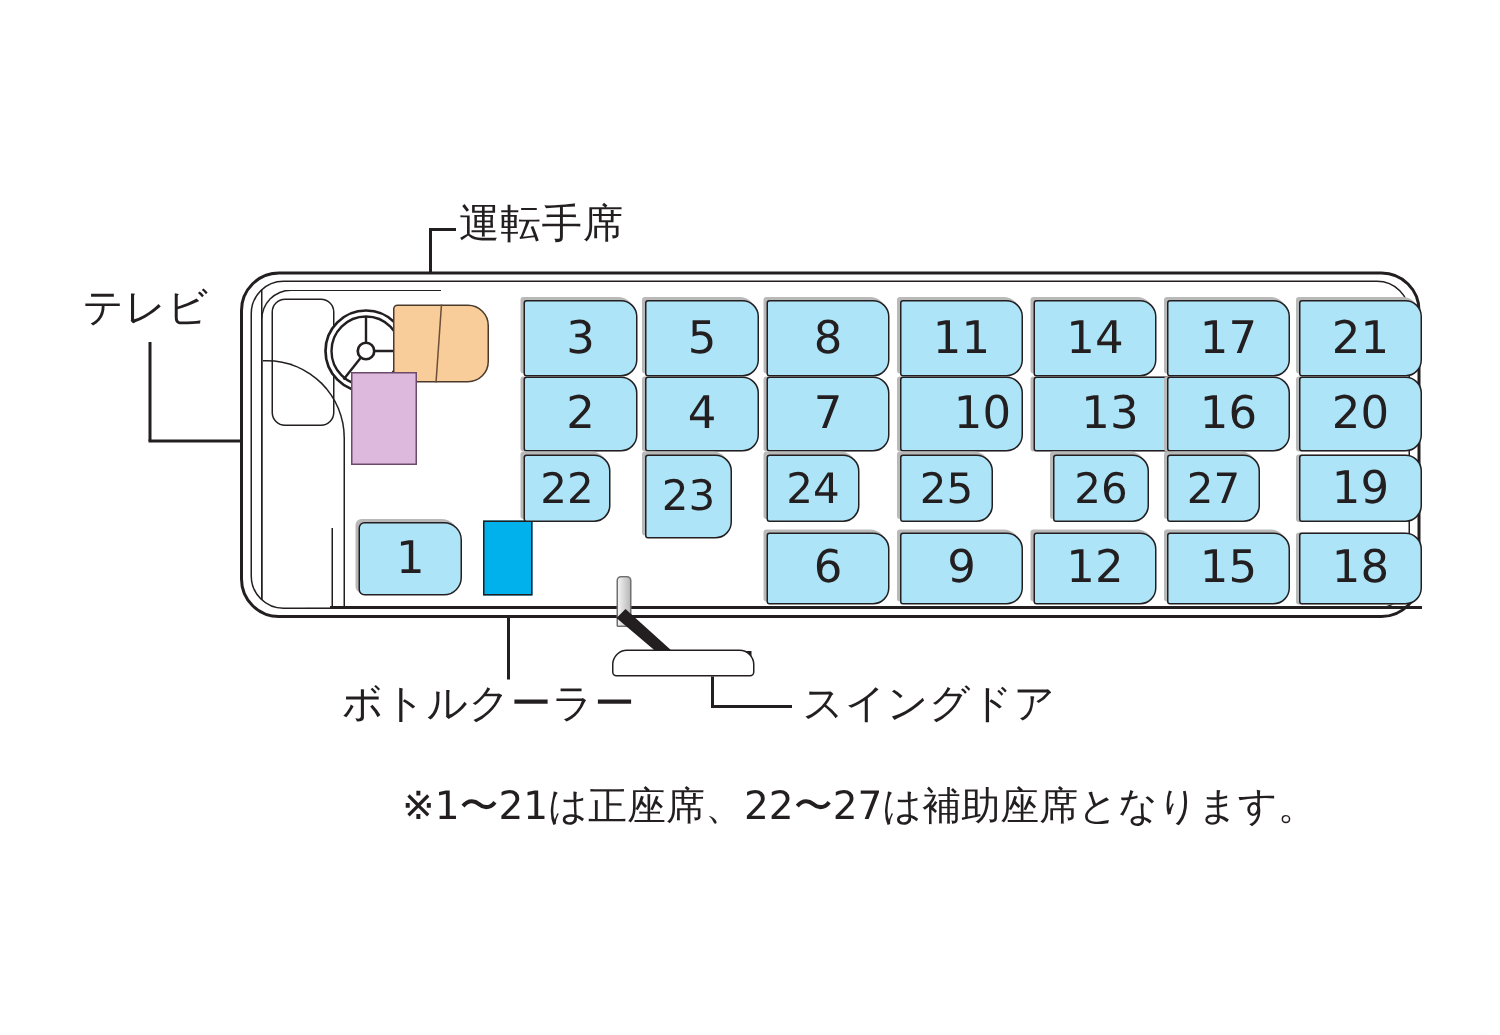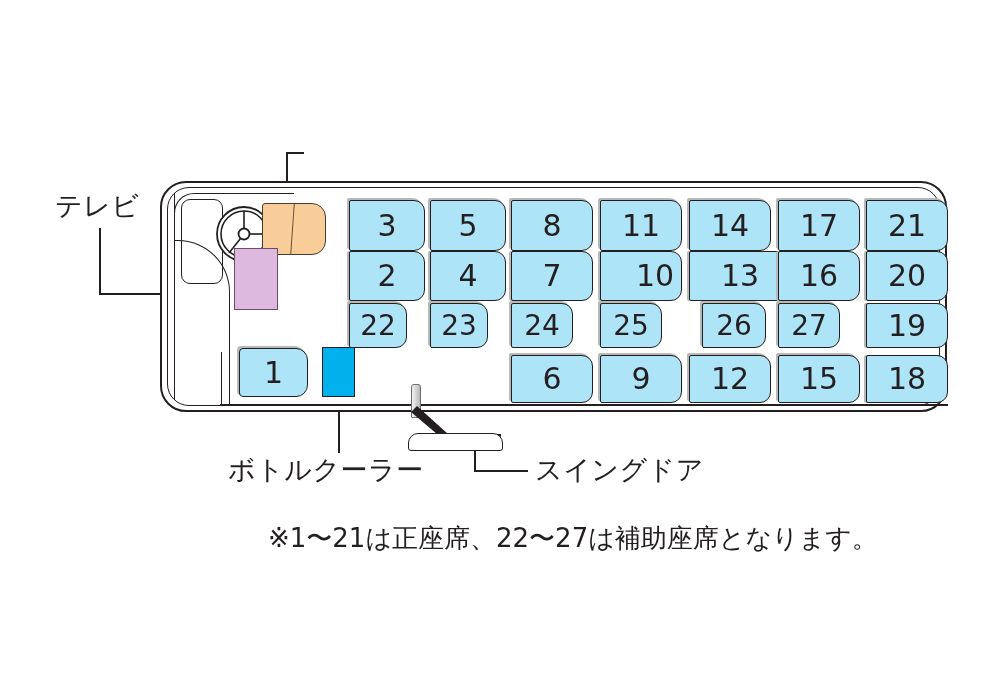--- a/index.html
+++ b/index.html
@@ -179,20 +179,21 @@
 </style>
 </head>
 <body>
 
 <div id="stage">
 
   <div class="label" style="left:55px;top:192px;text-align:right;">テレビ</div>
   <div class="lead lead-v" style="left:99px;top:228px;height:66px;"></div>
   <div class="lead lead-h" style="left:99px;top:293px;width:142px;"></div>
 
+  <div class="label" style="left:306px;top:136px;">運転手席</div>
   <div class="lead lead-h" style="left:286px;top:152px;width:18px;"></div>
   <div class="lead lead-v" style="left:286px;top:152px;height:60px;"></div>
 
   <div class="label" style="left:228px;top:456px;">ボトルクーラー</div>
   <div class="lead lead-v" style="left:338px;top:397px;height:56px;"></div>
 
   <div class="label" style="left:535px;top:456px;">スイングドア</div>
   <div class="lead lead-v" style="left:474px;top:451px;height:21px;"></div>
   <div class="lead lead-h" style="left:474px;top:470px;width:54px;"></div>
 
@@ -227,21 +228,21 @@
   <div class="door-step"></div>
 
   <div class="seat seat1" style="left:239px;top:348px;width:69px;height:49px;">1</div>
 
   <div id="seat-grid">
       <div class="seat pairtop" style="left: 349px; top: 200px; width: 76px; height: 51px;">3</div>
       <div class="seat" style="left: 349px; top: 251px; width: 76px; height: 50px; box-shadow: rgb(185, 185, 185) -2px 0px 0px 0px;">2</div>
       <div class="seat aux" style="left: 349px; top: 303px; width: 58px; height: 45px;">22</div>
       <div class="seat pairtop" style="left: 430px; top: 200px; width: 76px; height: 51px;">5</div>
       <div class="seat" style="left: 430px; top: 251px; width: 76px; height: 50px; box-shadow: rgb(185, 185, 185) -2px 0px 0px 0px;">4</div>
-      <div class="seat aux" style="left: 430px; top: 303px; width: 58px; height: 45px;">23</div>
+      <div class="seat aux" style="left: 430px; top: 303px; width: 58px; height: 56px;">23</div>
       <div class="seat pairtop" style="left: 511px; top: 200px; width: 82px; height: 51px;">8</div>
       <div class="seat" style="left: 511px; top: 251px; width: 82px; height: 50px; box-shadow: rgb(185, 185, 185) -2px 0px 0px 0px;">7</div>
       <div class="seat aux" style="left: 511px; top: 303px; width: 62px; height: 45px;">24</div>
       <div class="seat" style="left: 511px; top: 355px; width: 82px; height: 48px;">6</div>
       <div class="seat pairtop" style="left: 600px; top: 200px; width: 82px; height: 51px;">11</div>
       <div class="seat" style="left: 600px; top: 251px; width: 82px; height: 50px; box-shadow: rgb(185, 185, 185) -2px 0px 0px 0px; padding-left: 28px;">10</div>
       <div class="seat aux" style="left: 600px; top: 303px; width: 62px; height: 45px;">25</div>
       <div class="seat" style="left: 600px; top: 355px; width: 82px; height: 48px;">9</div>
       <div class="seat pairtop" style="left: 689px; top: 200px; width: 82px; height: 51px;">14</div>
       <div class="seat" style="left: 689px; top: 251px; width: 102px; height: 50px; box-shadow: rgb(185, 185, 185) -2px 0px 0px 0px;">13</div>

